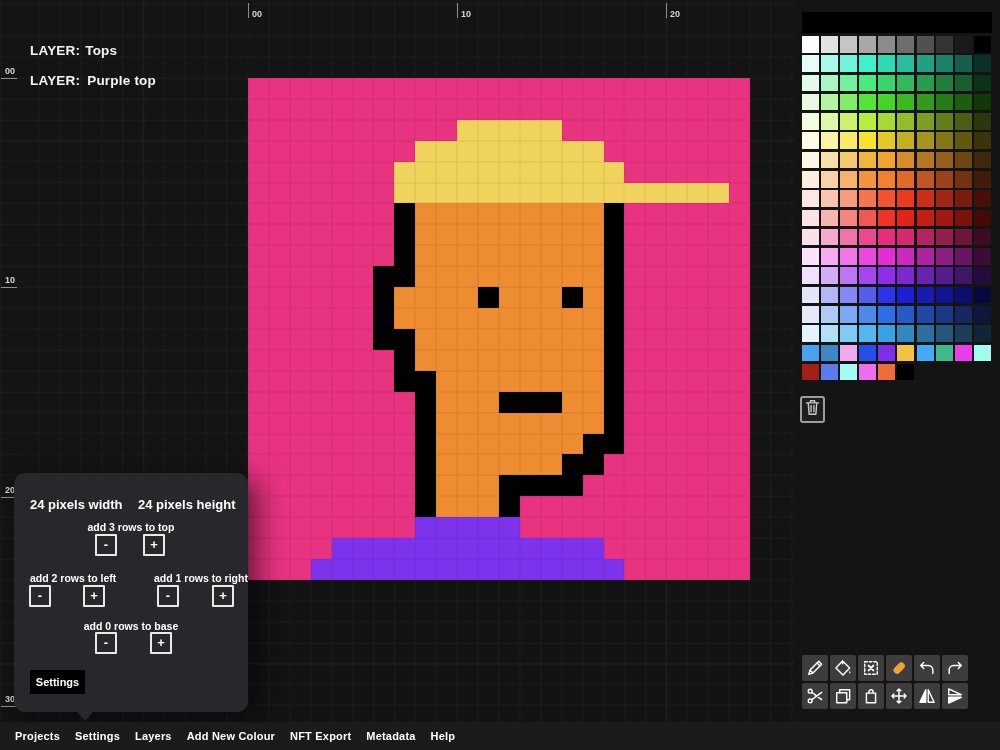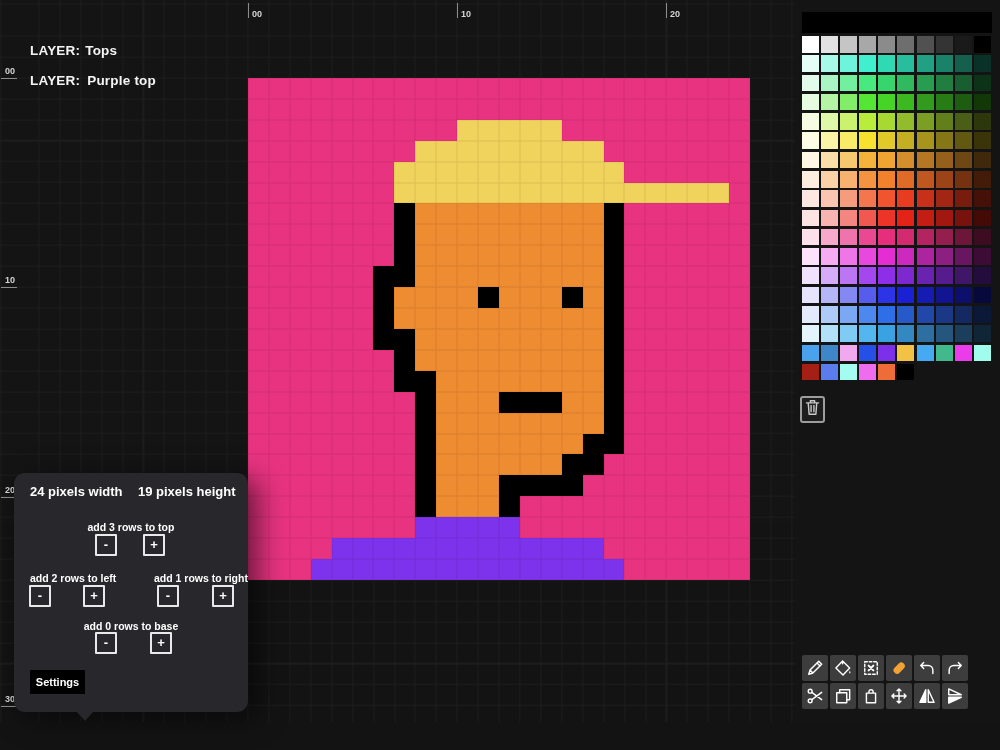--- a/index.html
+++ b/index.html
@@ -50,21 +50,21 @@
   #tools { position:absolute; left:802px; top:655px; width:172px; display:grid;
     grid-template-columns:repeat(6,26px); grid-auto-rows:26px; gap:2px; }
   .tool-btn { background:#3d3d3d; border-radius:2px; display:flex; align-items:center; justify-content:center; }
   .tool-btn svg { width:20px; height:20px; }
 
   
   #settings-panel { position:absolute; left:14px; top:473px; width:234px; height:239px;
     background:#28282c; border-radius:11px; box-shadow:10px 6px 28px rgba(0,0,0,0.55); z-index:5; }
   #settings-panel .tail { position:absolute; left:62px; bottom:-9px; width:0; height:0;
     border-left:9px solid transparent; border-right:9px solid transparent; border-top:10px solid #28282c; }
-  .sp-title { position:absolute; top:11px; color:#fff; font-size:13px; font-weight:700; }
+  .sp-title { position:absolute; top:24px; color:#fff; font-size:13px; font-weight:700; }
   .sp-label { position:absolute; color:#fff; font-size:10.5px; font-weight:700; }
   .sp-btn { position:absolute; width:22px; height:22px; background:transparent; border:2px solid #e9e9e9;
     color:#fff; font-size:13px; font-weight:700; line-height:18px; text-align:center; border-radius:1px; }
   #convert-button { position:absolute; left:16px; top:197px; width:55px; height:24px; background:#000;
     color:#fff; border:none; font-size:11px; font-weight:700; font-family:"Liberation Sans",sans-serif; }
 
   
   #menu-bar { position:absolute; left:0; top:722px; width:1000px; height:28px; background:#1b1b1b;
     display:flex; align-items:center; padding-left:15px; gap:15px; z-index:6; }
   .menu-item { color:#fff; font-size:11px; font-weight:700; letter-spacing:.2px; white-space:nowrap; }
@@ -992,34 +992,43 @@
           <g fill="none" stroke="#fff" stroke-width="1.7" stroke-linecap="round" stroke-linejoin="round">
             <path d="M4.5 10.5 H19.5 L4.5 3.5 Z"></path>
             <path d="M4.5 13.5 H19.5 L4.5 20.5 Z" fill="#fff"></path>
           </g>
         </svg>
       </div>
     </div>
 
   <div id="settings-panel">
     <span class="sp-title" style="left:16px;">24 pixels width</span>
-    <span class="sp-title" style="left:124px;">19 pixels height</span>
+    <span class="sp-title" style="left:124px;">24 pixels height</span>
 
     <span class="sp-label" style="left:0; width:234px; text-align:center; top:48px;">add 3 rows to top</span>
     <button class="sp-btn" style="left:81px; top:61px;">-</button>
     <button class="sp-btn" style="left:129px; top:61px;">+</button>
 
     <span class="sp-label" style="left:16px; top:99px;">add 2 rows to left</span>
     <span class="sp-label" style="left:140px; top:99px;">add 1 rows to right</span>
     <button class="sp-btn" style="left:15px; top:112px;">-</button>
     <button class="sp-btn" style="left:69px; top:112px;">+</button>
     <button class="sp-btn" style="left:143px; top:112px;">-</button>
     <button class="sp-btn" style="left:198px; top:112px;">+</button>
 
     <span class="sp-label" style="left:0; width:234px; text-align:center; top:147px;">add 0 rows to base</span>
     <button class="sp-btn" style="left:81px; top:159px;">-</button>
     <button class="sp-btn" style="left:136px; top:159px;">+</button>
 
     <button id="convert-button">Settings</button>
     <div class="tail"></div>
   </div>
 
+  <div id="menu-bar">
+      <span class="menu-item">Projects</span>
+      <span class="menu-item">Settings</span>
+      <span class="menu-item">Layers</span>
+      <span class="menu-item">Add New Colour</span>
+      <span class="menu-item">NFT Export</span>
+      <span class="menu-item">Metadata</span>
+      <span class="menu-item">Help</span>
+    </div>
 </div>
 
 </body></html>

